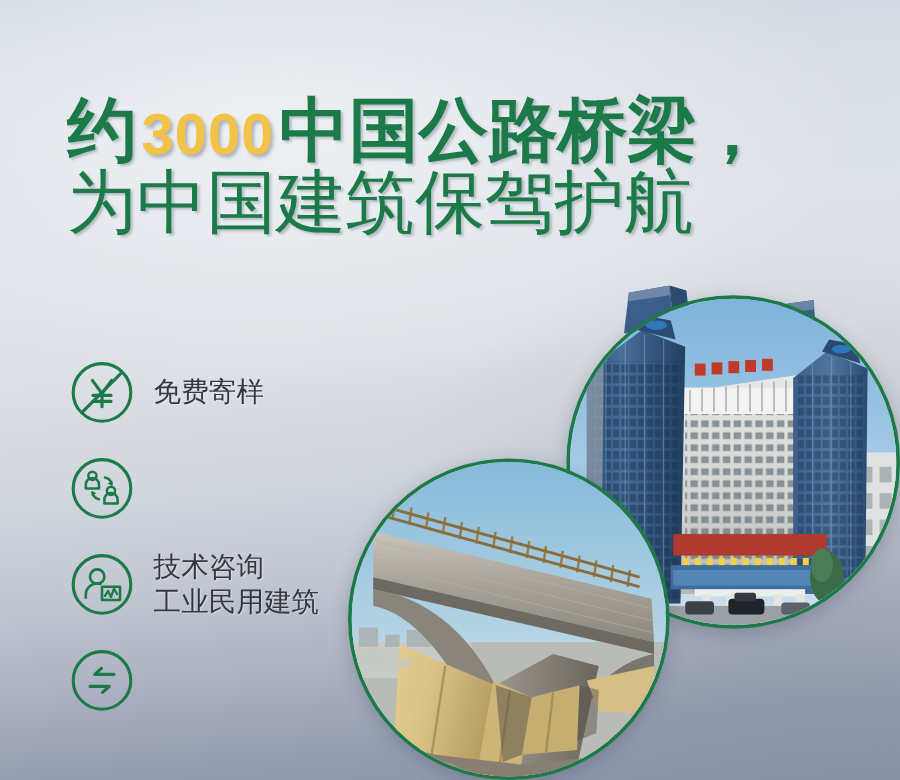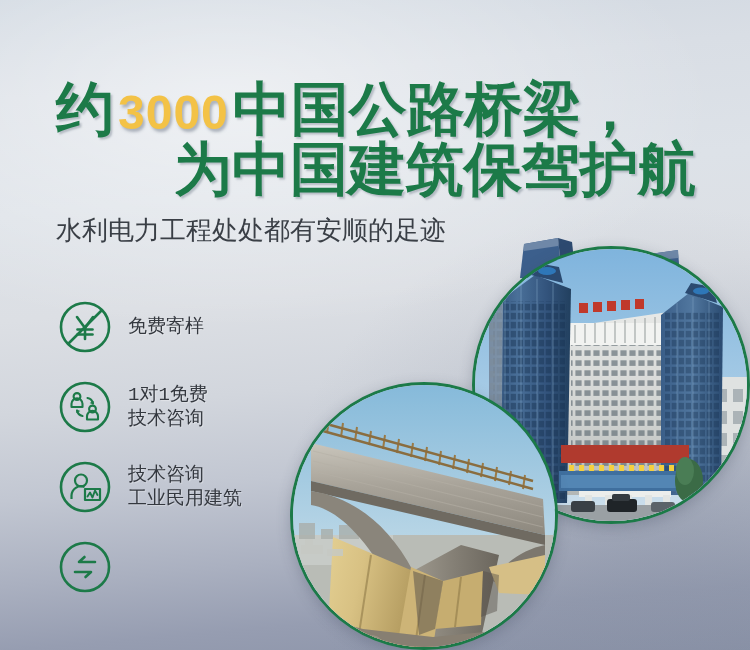--- a/index.html
+++ b/index.html
@@ -57,27 +57,26 @@
   .hl-num {
     color: #f3c246;
     font-size: 48px;
     font-weight: bold;
     letter-spacing: 1px;
     padding: 0 4px;
     text-shadow: 2px 3px 3px rgba(110,120,135,0.5);
   }
   .hl-line2 {
     font-size: 58px;
-    font-weight: bold;
+    font-weight: normal;
     line-height: 1.1;
     color: #1c7a48;
     white-space: nowrap;
     margin-top: -2px;
     text-shadow: 2px 2px 2px rgba(120,130,145,0.45);
-    text-align: right;
   }
 
   
   .subtitle {
     left: 56px;
     top: 212px;
     width: 660px;
     color: #3a3f46;
     font-size: 26px;
     line-height: 1.42;
@@ -100,25 +99,24 @@
   }
   .feature .ic {
     width: 54px;
     height: 54px;
     flex: 0 0 54px;
     margin-right: 16px;
   }
   .feature .ic svg { display: block; width: 54px; height: 54px; }
   .feat-text {
     color: #34383f;
-    font-size: 19px;
+    font-size: 23px;
     line-height: 1.28;
     white-space: nowrap;
     text-shadow: 1px 1px 1px rgba(255,255,255,0.35);
-    font-family: Liberation Mono, monospace;
   }
 
   
   .photo {
     border-radius: 50%;
     overflow: hidden;
     border: 3px solid #1c7a48;
     position: absolute;
     box-shadow: 0 4px 14px rgba(60,70,90,0.28);
   }
@@ -427,21 +425,20 @@
       </g>
     </svg>
   </div>
 
   <div class="headline layer">
     <div class="hl-line1"><span>约</span><span class="hl-num">3000</span><span>中国公路桥梁，</span></div>
     <div class="hl-line2">为中国建筑保驾护航</div>
   </div>
 
   <div class="subtitle layer">
-    <div class="sub-row">水利电力工程处处都有安顺的足迹</div>
   </div>
 
   <div class="features layer">
 
     <div class="feature">
       <span class="ic">
         <svg viewBox="0 0 54 54">
           <circle cx="27" cy="27" r="24" fill="none" stroke="#1c7a48" stroke-width="2.6"></circle>
           <g stroke="#1c7a48" stroke-width="2.6" fill="none" stroke-linecap="round">
             <line x1="19" y1="17" x2="27" y2="28"></line>
@@ -469,24 +466,20 @@
             <path d="M29 39.5 v-3.2 a5.5 5.5 0 0 1 11 0 v3.2 Z"></path>
           </g>
           <g fill="none" stroke="#1c7a48" stroke-width="2.1" stroke-linecap="round">
             <path d="M29.5 18 a7 7 0 0 1 5.5 5.5"></path>
             <path d="M24.5 36 a7 7 0 0 1 -5.5 -5.5"></path>
           </g>
           <polygon points="35.4,24.6 31.6,23 35.8,21" fill="#1c7a48"></polygon>
           <polygon points="18.6,29.4 22.4,31 18.2,33" fill="#1c7a48"></polygon>
         </svg>
       </span>
-      <span class="feat-text">
-        <span>1对1免费</span><br>
-        <span>技术咨询</span>
-      </span>
     </div>
 
     <div class="feature">
       <span class="ic">
         <svg viewBox="0 0 54 54">
           <circle cx="27" cy="27" r="24" fill="none" stroke="#1c7a48" stroke-width="2.6"></circle>
           <g fill="none" stroke="#1c7a48" stroke-width="2.2" stroke-linejoin="round">
             <circle cx="23" cy="20.5" r="6"></circle>
             <path d="M13.5 39 v-3.5 a9.5 9.5 0 0 1 13 -8.6"></path>
             <rect x="27" y="29" width="15" height="11"></rect>

